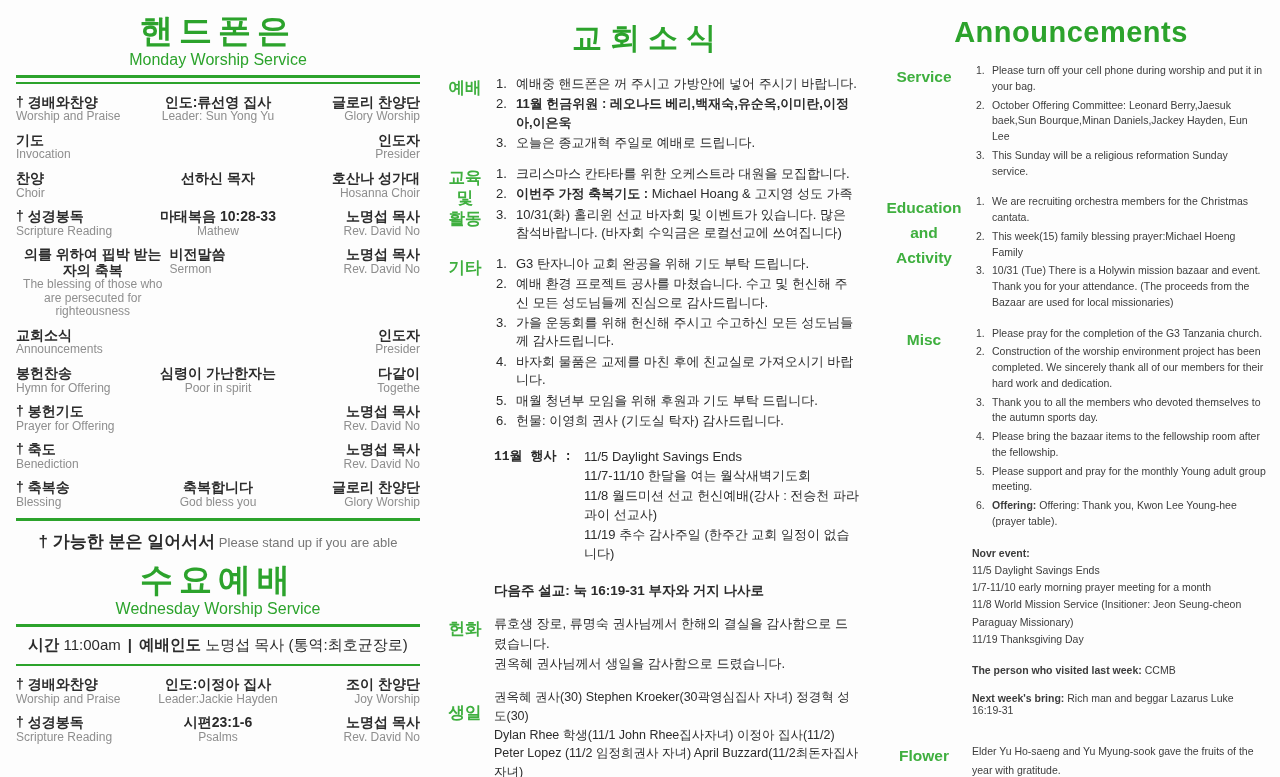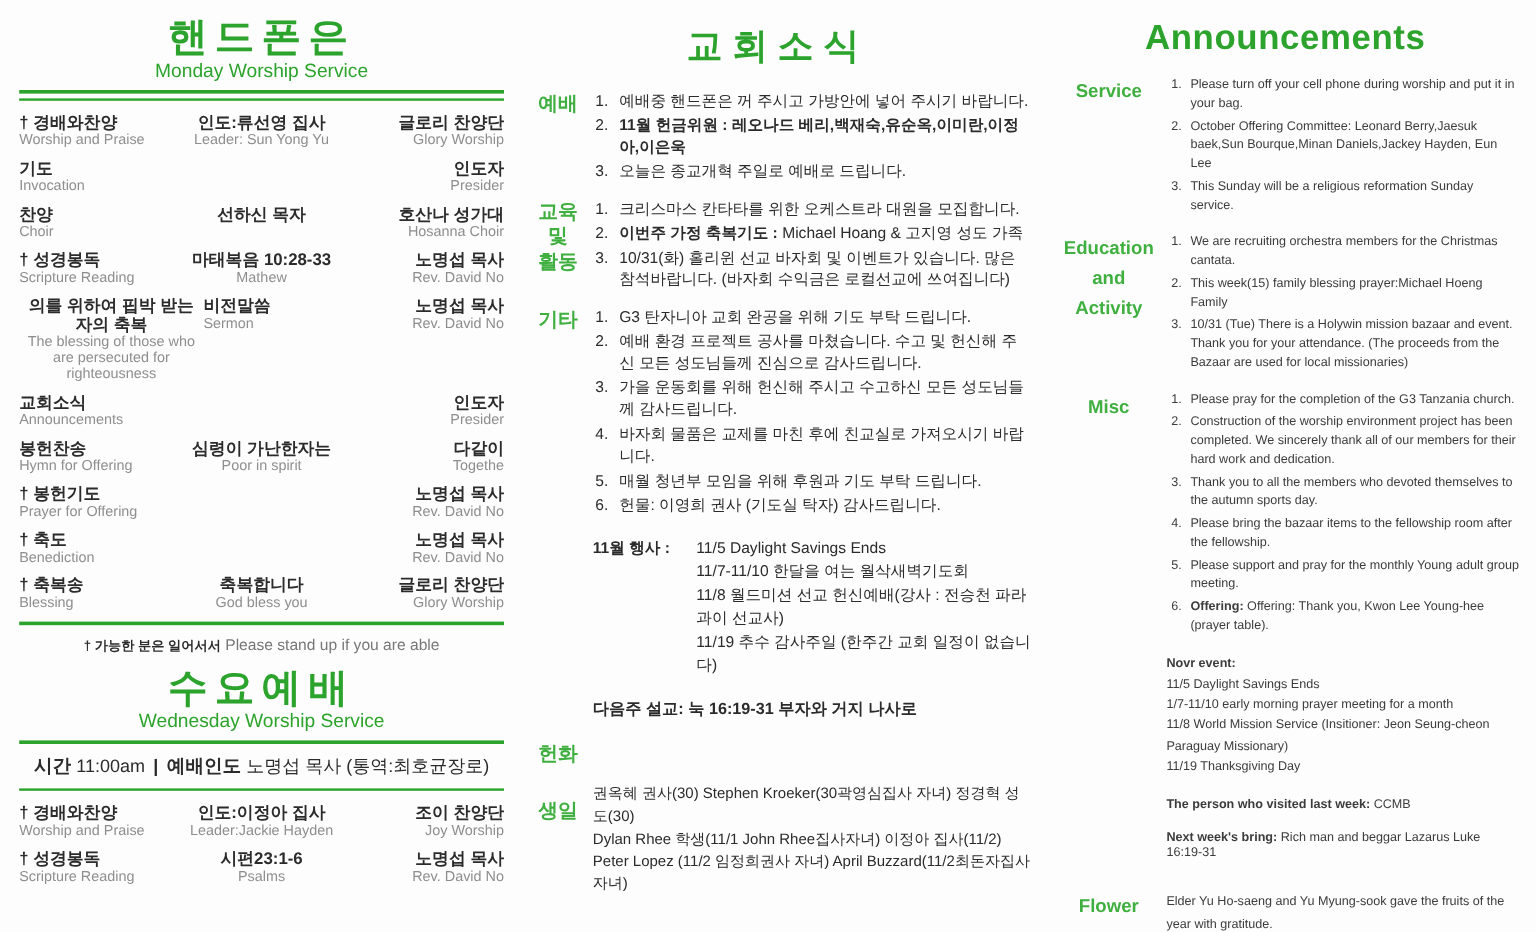--- a/index.html
+++ b/index.html
@@ -25,38 +25,38 @@
   .sched-item + .sched-item::before{content:"|";font-weight:bold;margin:0 7px;}
   .rows{padding-top:7px;}
   .worship-row{display:flex;margin-bottom:9px;}
   .cell{line-height:1.12;}
   .cell .ko{font-weight:bold;font-size:14px;}
   .cell .en{font-size:12px;color:var(--gray);}
   .cell-l{width:31%;text-align:left;}
   .cell-c{width:38%;text-align:center;}
   .cell-r{width:31%;text-align:right;}
   .footnote{text-align:center;font-size:13px;padding:5px 0 2px;}
-  .footnote b{font-size:11px;}
+  .footnote b{font-size:17px;}
   .footnote span{color:#777;}
   .svc-block + .svc-block{margin-top:8px;}
 
   
   .col-mid{width:424px;flex:none;}
   .news-title{color:var(--green);font-size:30px;font-weight:bold;text-align:center;
     letter-spacing:8px;margin:10px 0 16px;}
   .news-sec{display:flex;margin-bottom:10px;}
   .sec-label{width:58px;flex:none;color:var(--green-label);font-weight:bold;
     font-size:16.5px;text-align:center;line-height:1.25;padding-top:2px;}
   .sec-items{flex:1;list-style:none;counter-reset:it;}
   .sec-items li{counter-increment:it;font-size:13px;line-height:1.42;
     padding-left:22px;position:relative;margin-bottom:2px;}
   .sec-items li::before{content:counter(it) ".";position:absolute;left:2px;}
   .sec-items li b{font-size:13px;}
   .mid-events{display:flex;margin:14px 0 0 58px;font-size:13px;line-height:1.5;}
-  .mid-events .ev-head{font-weight:bold;white-space:nowrap;margin-right:22px;}
+  .mid-events .ev-head{font-weight:bold;white-space:nowrap;margin-right:12px;font-family:Liberation Mono, monospace;}
   .mid-sermon{margin:18px 0 14px 58px;font-size:13.5px;font-weight:bold;}
   .mid-flower,.mid-birth{display:flex;margin-top:14px;}
   .mid-flower .lines,.mid-birth .lines{flex:1;font-size:13px;line-height:1.55;}
   .mid-birth .lines{font-size:12.5px;line-height:1.5;}
   .mid-flower .sec-label,.mid-birth .sec-label{padding-top:4px;}
   .mid-birth .sec-label{padding-top:14px;}
 
   
   .col-right{flex:1;}
   .ann-title{color:var(--green);font-size:29px;font-weight:bold;text-align:center;
@@ -324,20 +324,24 @@
           <div>11/7-11/10   한달을 여는 월삭새벽기도회</div>
           <div>11/8  월드미션 선교 헌신예배(강사 : 전승천 파라과이 선교사)</div>
           <div>11/19  추수 감사주일 (한주간 교회 일정이 없습니다)</div>
       </div>
     </div>
 
     <div class="mid-sermon">다음주 설교: 눅 16:19-31   부자와 거지 나사로</div>
 
     <div class="mid-flower">
       <div class="sec-label">헌화</div>
+      <div class="lines">
+        <div>류호생 장로, 류명숙 권사님께서 한해의 결실을 감사함으로 드렸습니다.</div>
+          <div>권옥혜 권사님께서 생일을 감사함으로 드렸습니다.</div>
+      </div>
     </div>
 
     <div class="mid-birth">
       <div class="sec-label">생일</div>
       <div class="lines">
         <div>권옥혜 권사(30) Stephen Kroeker(30곽영심집사 자녀) 정경혁 성도(30)</div>
           <div>Dylan Rhee 학생(11/1 John Rhee집사자녀) 이정아 집사(11/2)</div>
           <div>Peter Lopez (11/2 임정희권사 자녀) April Buzzard(11/2최돈자집사 자녀)</div>
       </div>
     </div>

